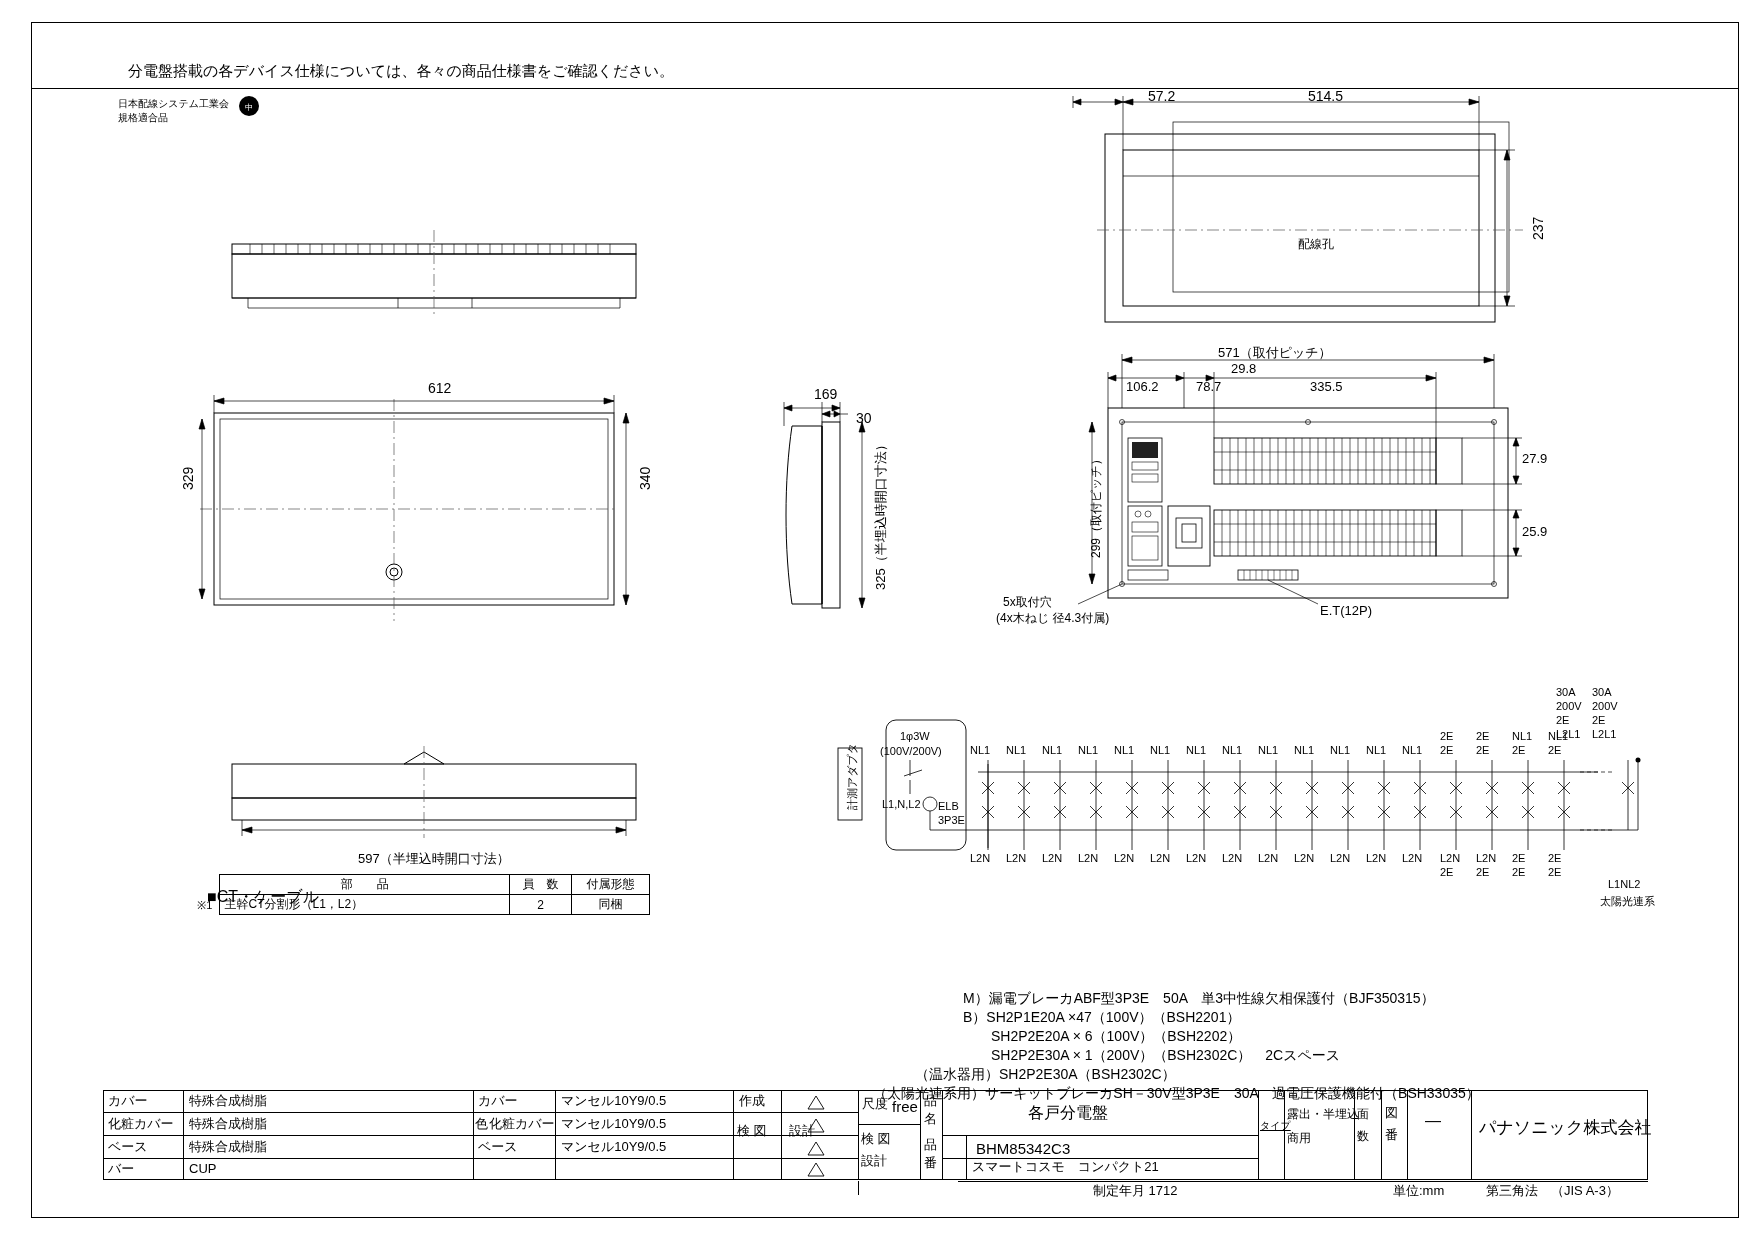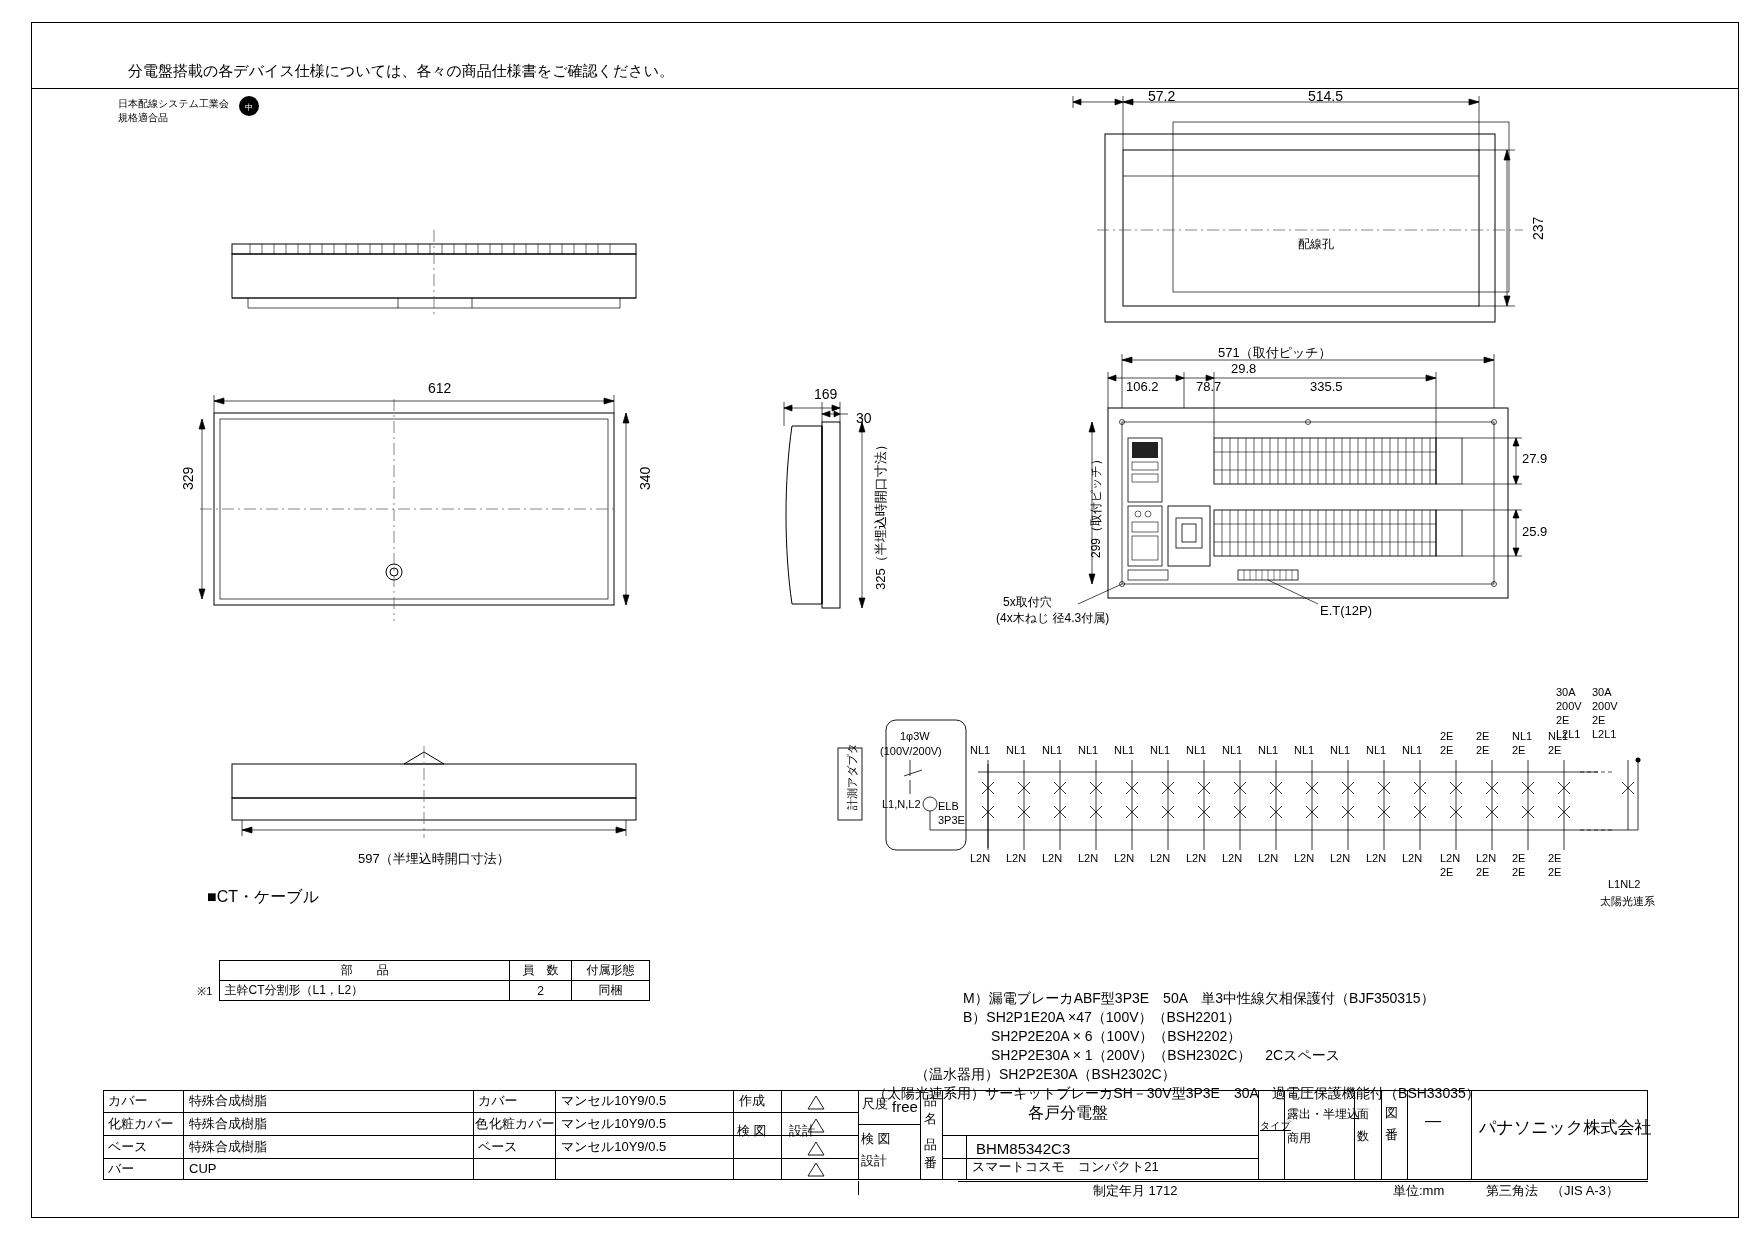--- a/index.html
+++ b/index.html
@@ -350,21 +350,21 @@
   <div class="txt" style="left:1223px;top:362px;font-size:13px;">29.8</div>
   <div class="txt" style="left:1302px;top:380px;font-size:13px;">335.5</div>
   <div class="txt" style="left:1082px;top:558px;font-size:12px;transform:rotate(-90deg);transform-origin:left top;">299（取付ピッチ）</div>
   <div class="txt" style="left:1514px;top:452px;font-size:13px;">27.9</div>
   <div class="txt" style="left:1514px;top:525px;font-size:13px;">25.9</div>
   <div class="txt sm" style="left:995px;top:596px;font-size:12px;">5x取付穴</div>
   <div class="txt sm" style="left:988px;top:612px;font-size:12px;">(4x木ねじ 径4.3付属)</div>
   <div class="txt sm" style="left:1312px;top:604px;font-size:13px;">E.T(12P)</div>
 
   <div class="txt" style="left:180px;top:888px;font-size:16px;padding-left:19px;">■CT・ケーブル</div>
-  <table class="tbl abs" style="left:182px;top:960px;width:460px;">
+  <table class="tbl abs" style="left:182px;top:874px;width:460px;">
     <tbody>
         <tr>
       <td class="nb" style="width:30px;border:none;"></td>
       <td class="ctr" style="width:290px;">部　　品</td>
       <td class="ctr" style="width:62px;">員　数</td>
       <td class="ctr" style="width:78px;">付属形態</td>
     </tr>
     <tr>
       <td class="nb ctr" style="border:none;font-size:11px;">※1</td>
       <td>主幹CT分割形（L1，L2）</td>

